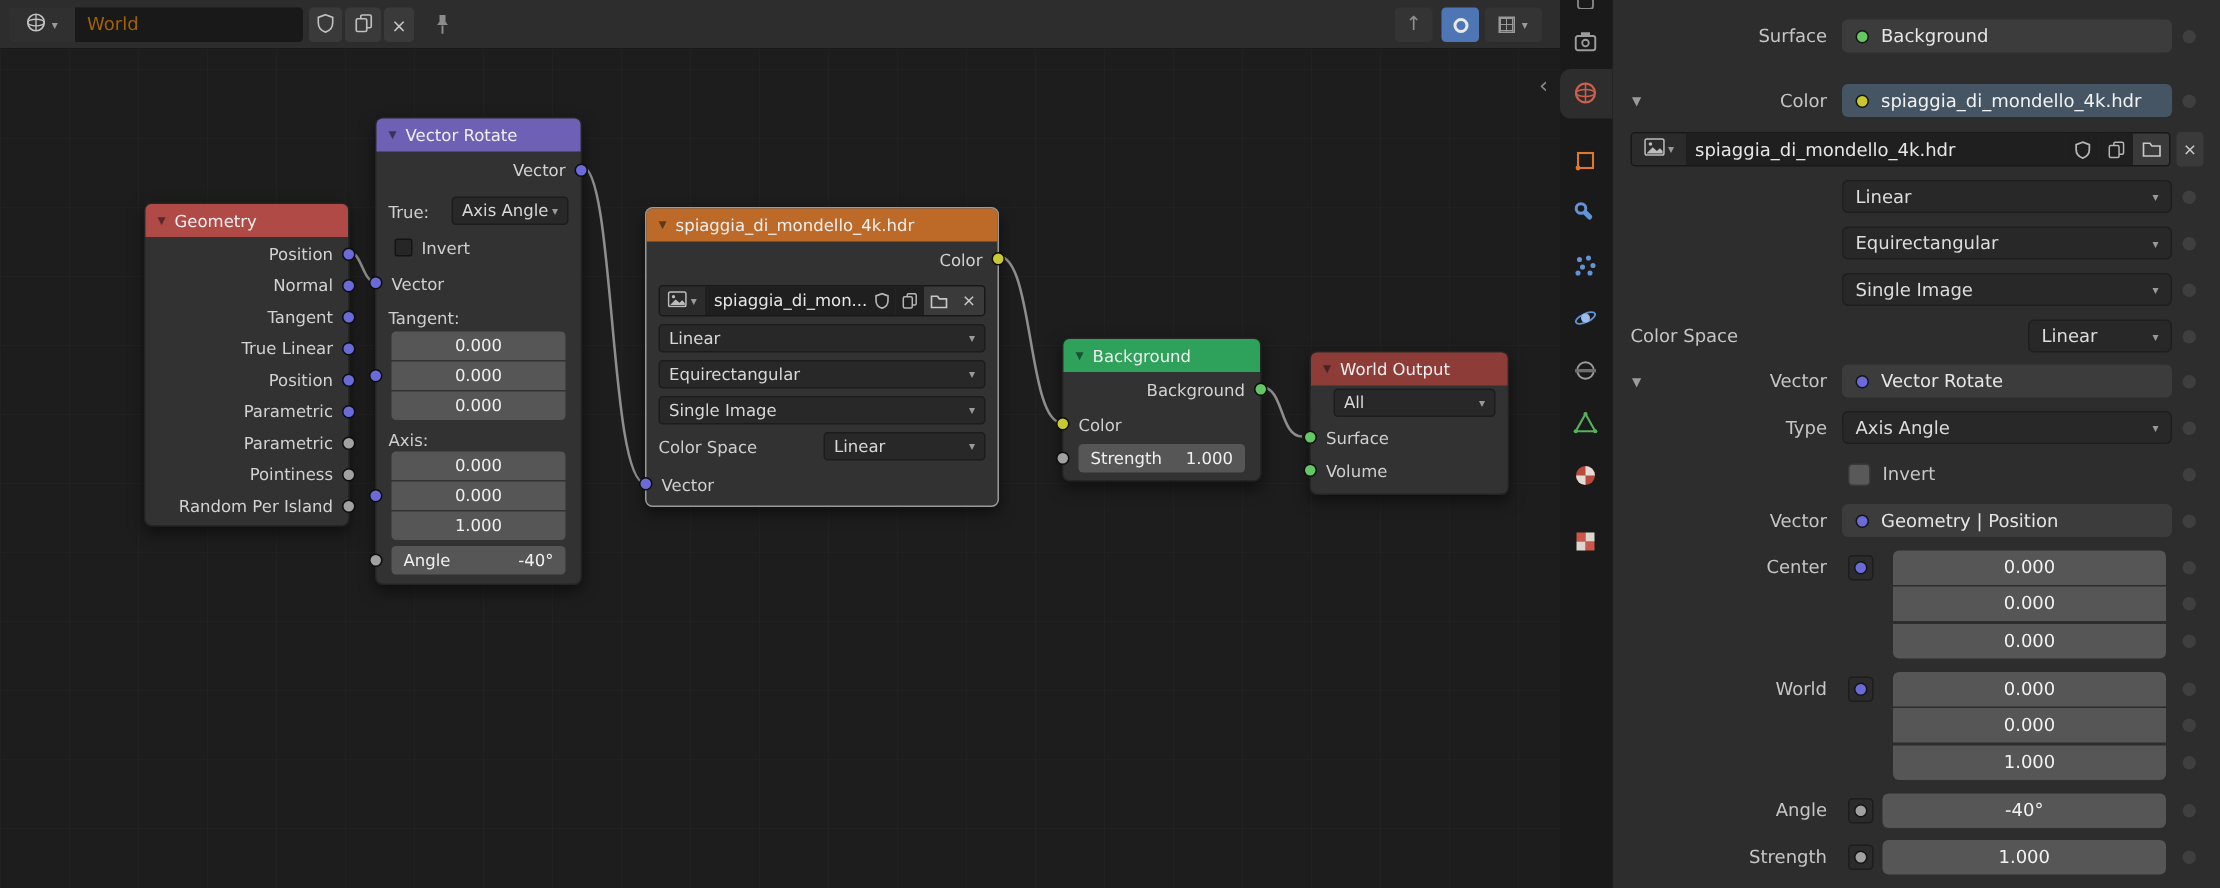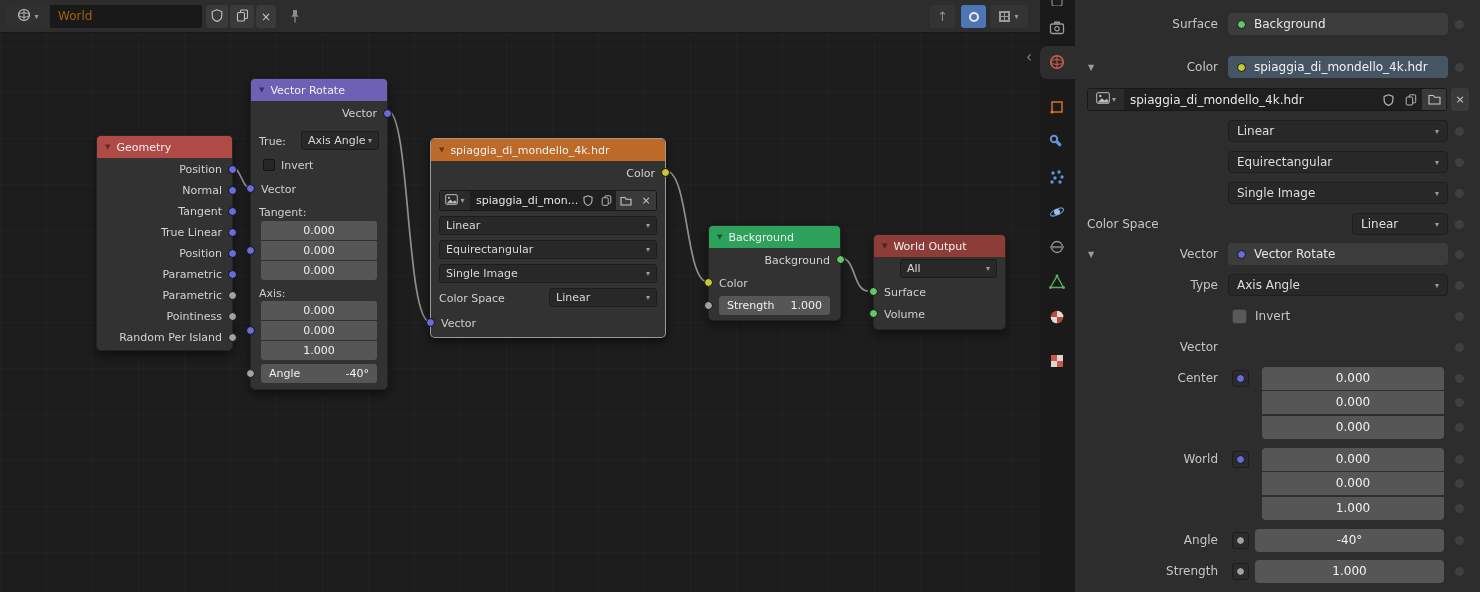--- a/index.html
+++ b/index.html
@@ -262,21 +262,21 @@
           <span>1.000</span>
       </div>
       <span class="sock l s-val" style="top:75px"></span>
     </div>
 
     <div class="node" style="left:873px;top:234px;width:133px;height:96px">
       <div class="nhead" style="background:#8e3c38">
         <span class="tri">▼</span>
         <span>World Output</span>
       </div>
-      <div class="nselect" style="left:26px;right:8px;top:24px">
+      <div class="nselect" style="left:15px;right:8px;top:24px">
         <span>All</span>
           <span class="dd-glyph">▾</span>
       </div>
       <span class="nlabel" style="left:10px;top:48px">Surface</span>
       <span class="sock l s-sh" style="top:52px"></span>
       <span class="nlabel" style="left:10px;top:70px">Volume</span>
       <span class="sock l s-sh" style="top:74px"></span>
     </div>
   </div>
 
@@ -469,20 +469,24 @@
     </div>
 
     <div class="prow" style="top:305px">
       <span class="pcheck"></span>
       <div style="position:absolute;left:180px;line-height:23px;color:#c6c6c6">Invert</div>
       <div class="pdec"></div>
     </div>
 
     <div class="prow" style="top:336px">
       <div class="plabel">Vector</div>
+      <div class="pbtn" style="left:153px;width:220px">
+        <span class="dot" style="background:#6a6ad9"></span>
+        <span>Geometry | Position</span>
+      </div>
       <div class="pdec"></div>
     </div>
 
     <div class="prow" style="top:367px">
       <div class="plabel">Center</div>
       <div class="sockbtn">
           <span class="dot" style="background:#6a6ad9"></span>
         </div>
       <div class="pfield" style="left:187px;width:182px;border-radius:4px 4px 0 0">0.000</div>
       <div class="pdec"></div>

